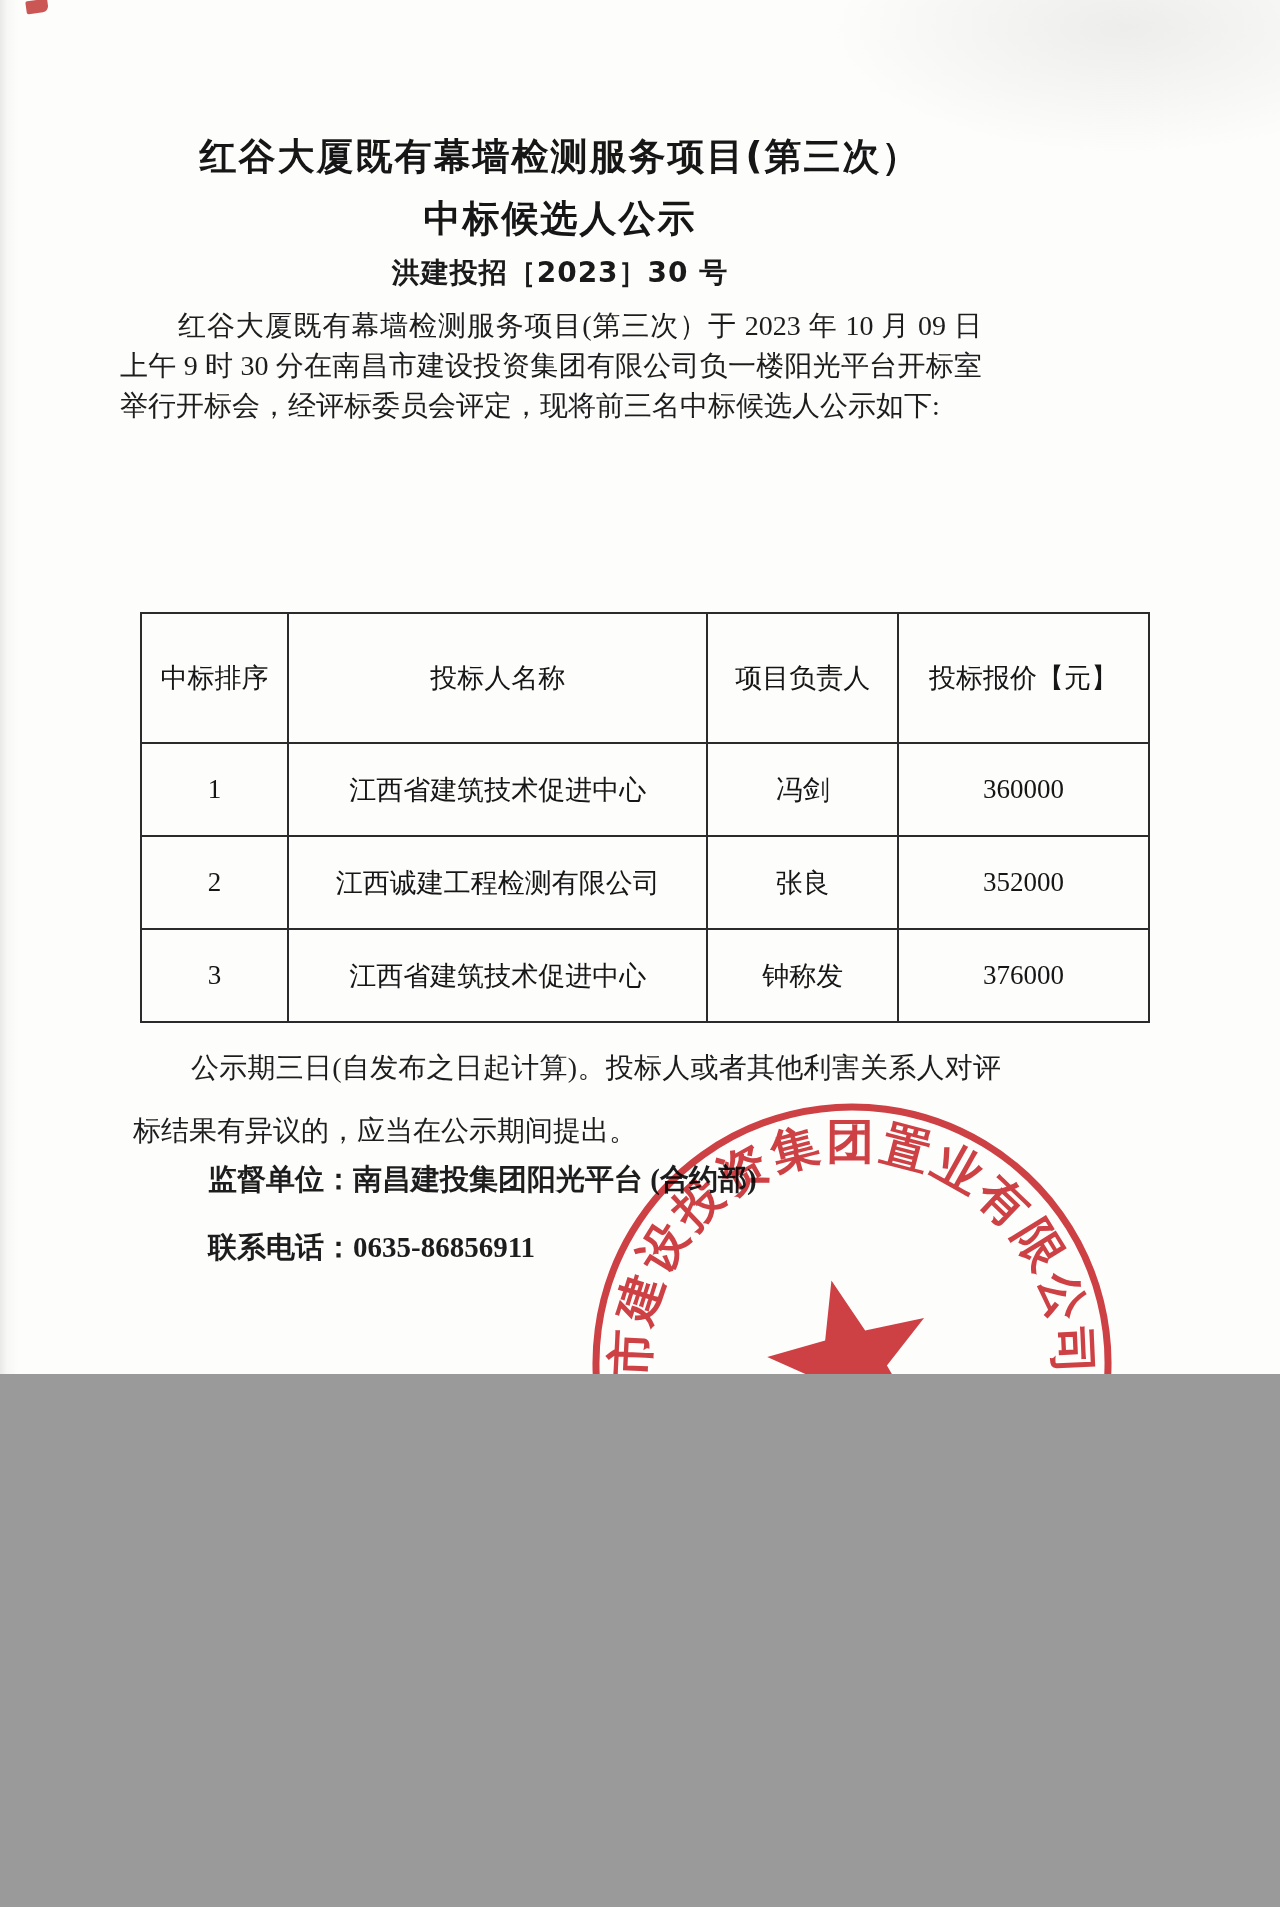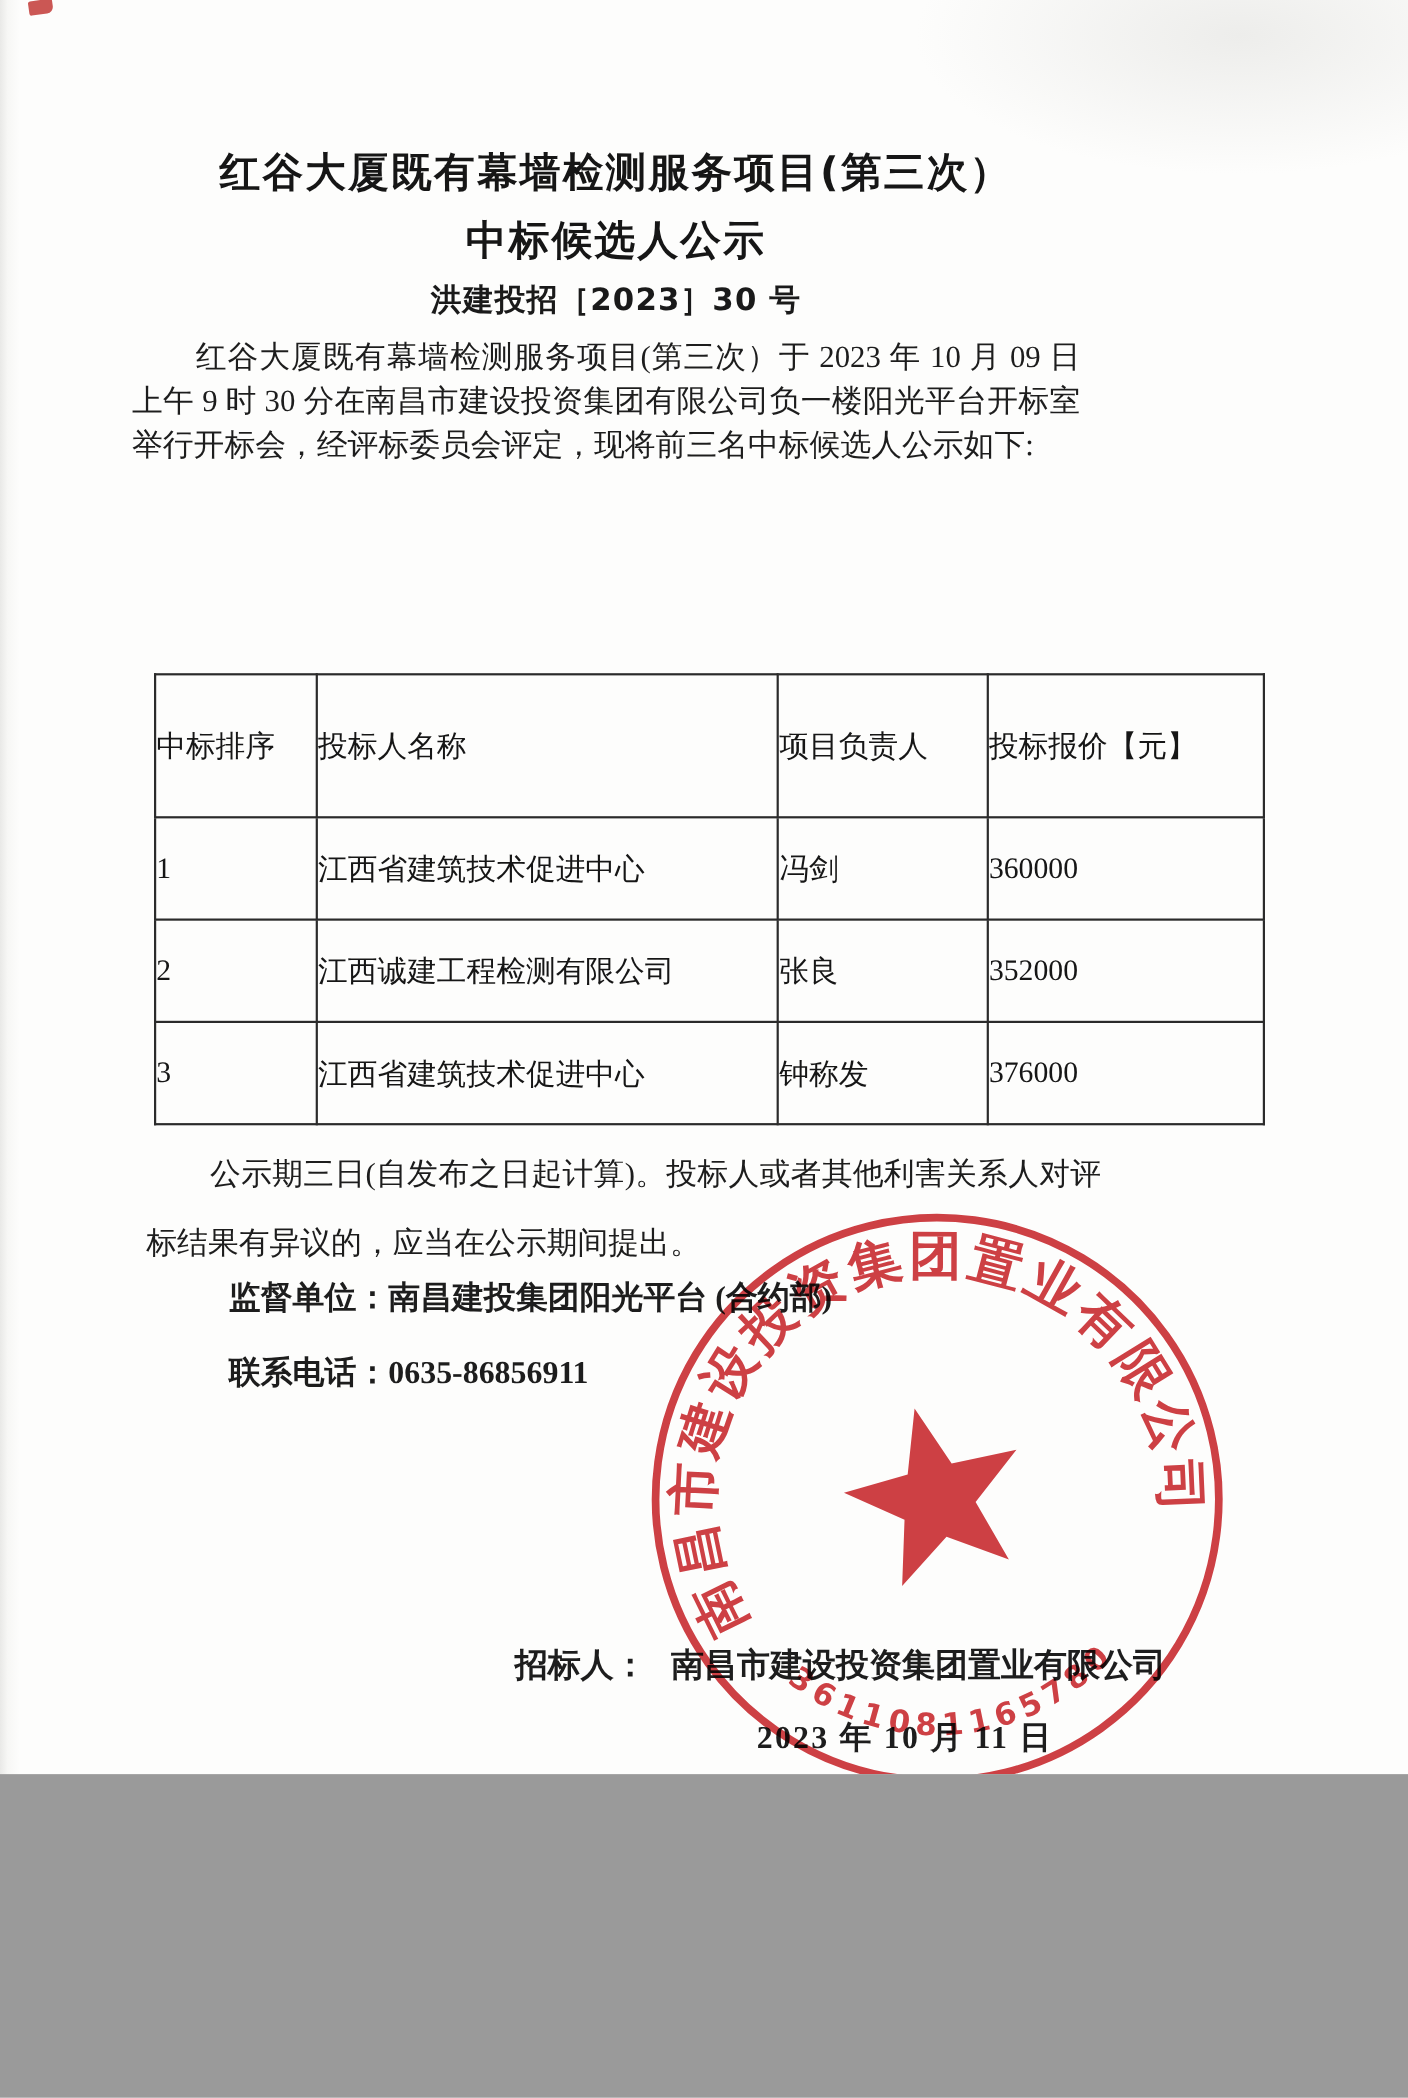--- a/index.html
+++ b/index.html
@@ -1,18 +1,18 @@
 <!DOCTYPE html>
 <html><head>
 <meta charset="utf-8">
 <style>
   html,body{margin:0;padding:0;background:#9a9a9a;}
   .page{
     position:relative;
-    width:1280px;height:1613px;
+    width:1280px;height:1374px;
     margin:0 auto;
     background:
       radial-gradient(ellipse 420px 180px at 88% 2%, #ededeb 0%, rgba(255,255,255,0) 70%),
       linear-gradient(90deg,#e9e9e7 0px,#f7f7f5 7px,#fdfdfc 18px),
       #fdfdfc;
     overflow:hidden;
     font-family:"Liberation Serif", serif;
     color:#1c1c1c;
   }
   .corner-mark{
@@ -37,21 +37,21 @@
     text-align:justify;line-height:40px;
   }
   .intro{left:120px;top:306px;width:862px;text-indent:58px;}
   .notice{left:120px;top:1036px;width:868px;text-indent:58px;line-height:63px;margin-left:13px;}
   .bid-table{
     position:absolute;left:140px;top:612px;width:1010px;
     border-collapse:collapse;table-layout:fixed;
     font-size:27px;color:#161616;
   }
   .bid-table td{
-    border:2px solid #2b2b2b;vertical-align:middle;
+    border:2px solid #2b2b2b;text-align:center;vertical-align:middle;
     padding:0;
   }
   .bid-table .hrow td{height:128px;}
   .bid-table .drow td{height:91px;}
   .line{position:absolute;font-size:29px;color:#1d1d1d;white-space:nowrap;font-weight:bold;}
   .supervisor{left:208px;top:1160px;}
   .phone{left:208px;top:1228px;}
   .tenderer{left:468px;top:1494px;font-size:30px;}
   .tenderer .gap{display:inline-block;width:22px;}
   .dateline{left:688px;top:1560px;font-size:29px;letter-spacing:2px;}

